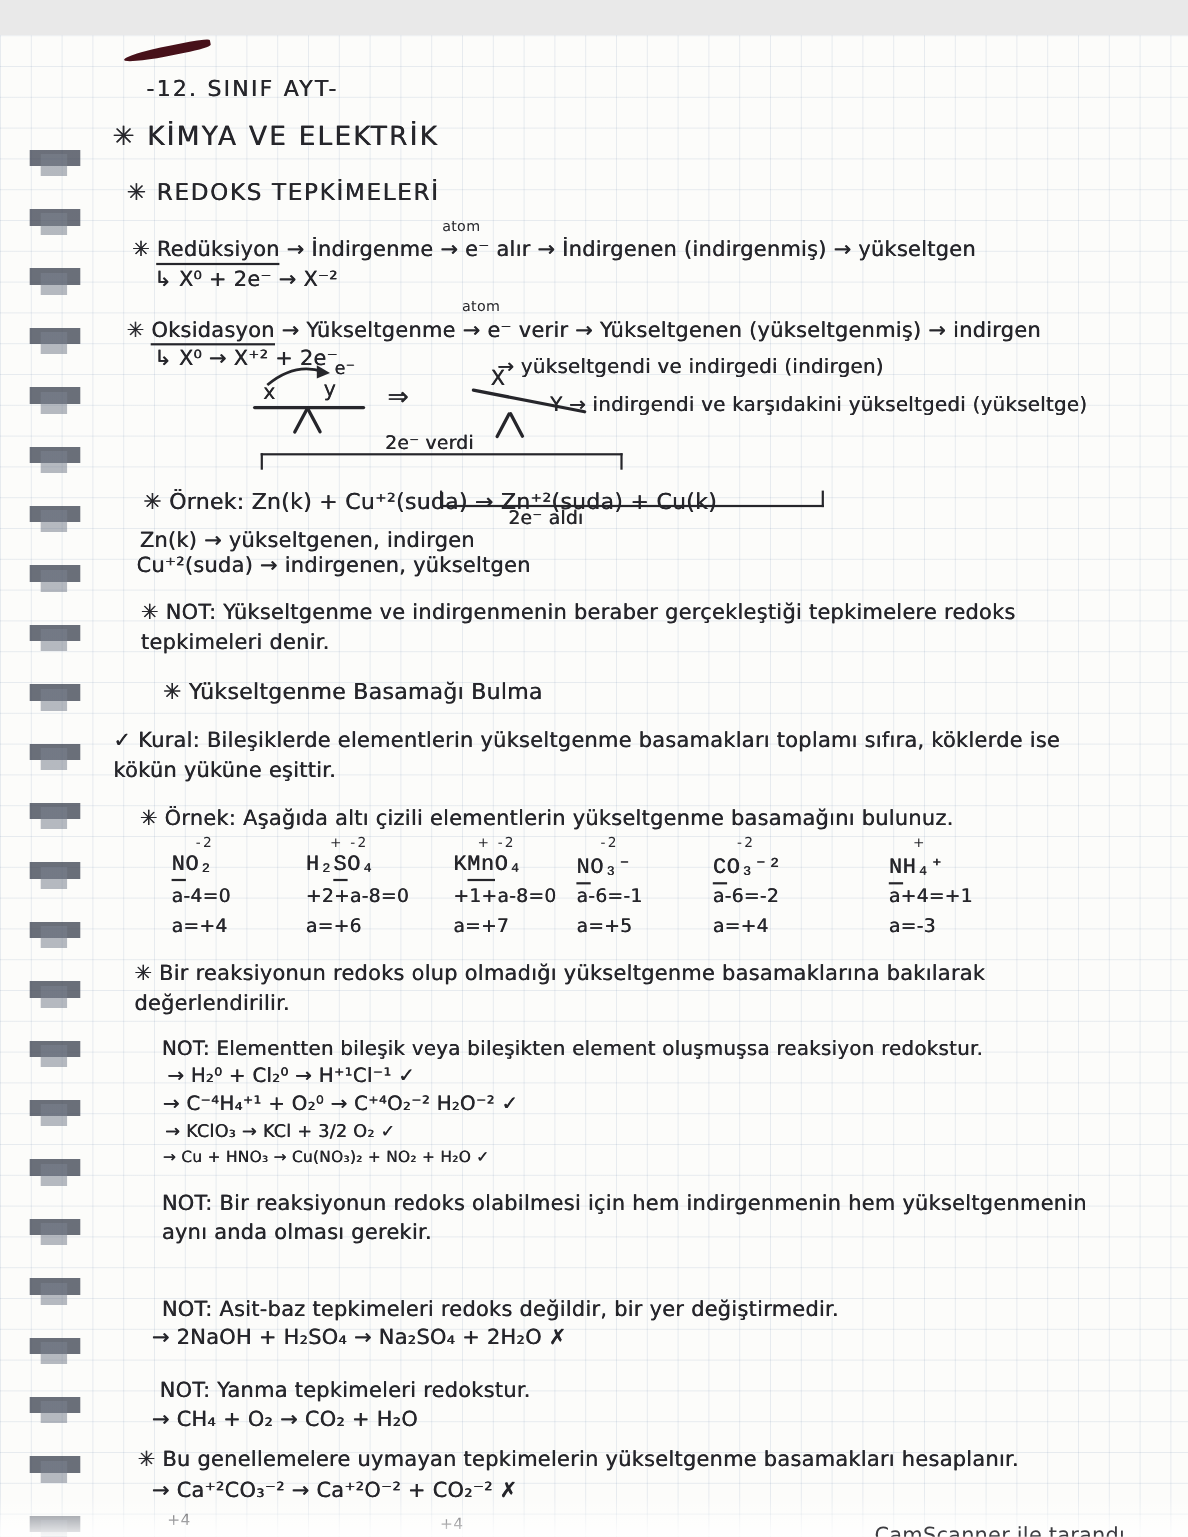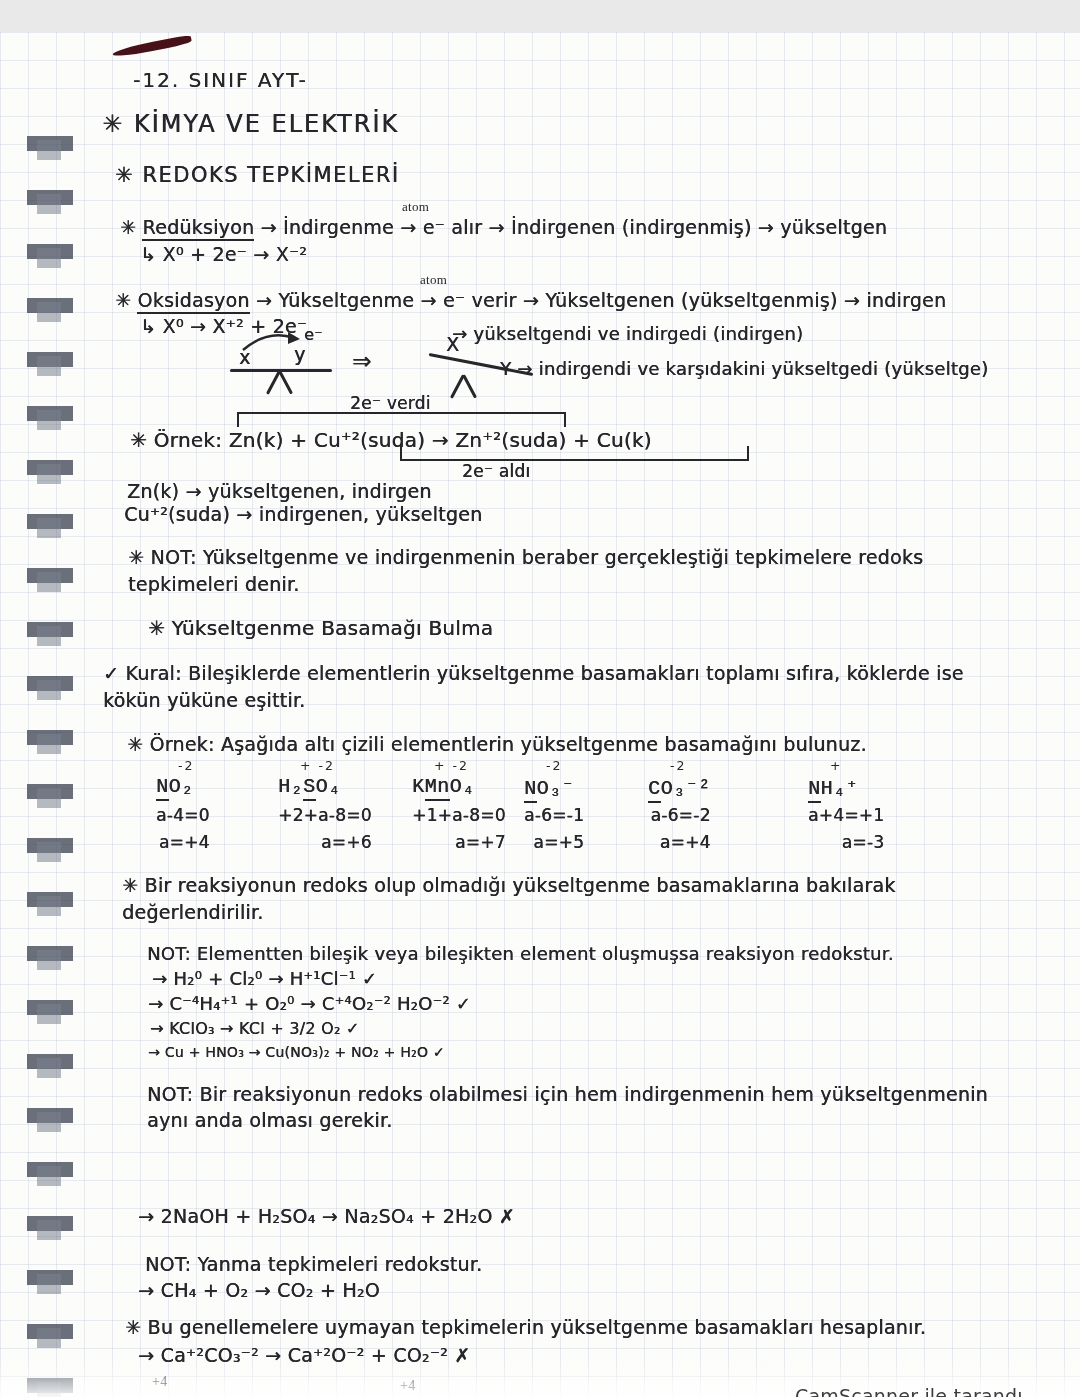--- a/index.html
+++ b/index.html
@@ -5,36 +5,36 @@
   html,body{margin:0;padding:0;}
   body{width:1080px;height:1397px;background:#e9e9e9;font-family:"DejaVu Sans",sans-serif;}
   .page{position:relative;width:1080px;height:1397px;background:#fcfcfa;overflow:hidden;margin-top:32px;}
   .grid{position:absolute;inset:0;
     background-image:
       linear-gradient(to right, rgba(120,145,180,0.16) 1px, transparent 1px),
       linear-gradient(to bottom, rgba(120,145,180,0.16) 1px, transparent 1px);
     background-size:28px 28px;}
   .hw{position:absolute;white-space:nowrap;color:#26262b;font-size:19px;letter-spacing:0.25px;
       text-shadow:0.4px 0 0 #26262b;}
-  .sm{font-size:13px;text-shadow:none;font-family:Liberation Serif, serif;}
+  .sm{font-size:13px;text-shadow:none;}
   .u-word{border-bottom:2px solid #26262b;padding-bottom:1px;}
   .stroke{position:absolute;background:#26262b;height:2.5px;border-radius:2px;}
   .leg{position:absolute;width:2.5px;height:26px;background:#26262b;transform-origin:top center;border-radius:2px;}
   .bracket-top{position:absolute;border-top:2.5px solid #26262b;border-left:2.5px solid #26262b;border-right:2.5px solid #26262b;height:13px;}
   .bracket-bottom{position:absolute;border-bottom:2.5px solid #26262b;border-left:2.5px solid #26262b;border-right:2.5px solid #26262b;height:13px;}
   .spiral{position:absolute;left:27px;top:104px;width:46px;height:1264px;filter:blur(0.5px);opacity:0.85;
     background:repeating-linear-gradient(to bottom, rgba(62,68,82,0.9) 0 15px, transparent 15px 54px);}
   .spiral::after{content:"";position:absolute;left:10px;top:4px;width:24px;height:100%;
     background:repeating-linear-gradient(to bottom, rgba(100,108,125,0.55) 0 20px, transparent 20px 54px);}
   .swoosh{position:absolute;left:112px;top:10px;width:80px;height:9px;background:#47111a;
     border-radius:70% 30% 40% 60%;transform:rotate(-11deg);}
   .col{position:absolute;}
   .col .above{font-size:12.5px;height:17px;padding-left:22px;color:#26262b;text-shadow:none;letter-spacing:2px;}
   .col .formula{font-size:20px;height:30px;letter-spacing:0.5px;font-family:Liberation Mono, monospace;}
-  .col .eq{font-size:17px;height:27px;text-align:right;}
+  .col .eq{font-size:17px;height:27px;}
   .u-el{border-bottom:2px solid #26262b;padding-bottom:1px;}
   .fade{position:absolute;left:0;top:1328px;width:100%;height:69px;
     background:linear-gradient(to bottom, rgba(255,255,255,0), #ffffff 60%);}
   .watermark{position:absolute;left:795px;top:1353px;font-size:19px;color:#3c3c40;letter-spacing:0.2px;}
   svg.arrow{position:absolute;}
 </style>
 </head>
 <body>
 
 <div class="page">
@@ -67,21 +67,21 @@
   <div class="leg" style="left:278px;top:339px;transform:rotate(-28deg)"></div>
   <div class="hw" style="left:352px;top:316px;font-size:23px">⇒</div>
   <div class="hw" style="left:446px;top:301px">X</div>
   <div class="stroke" style="left:428px;top:331px;width:106px;transform:rotate(11deg)"></div>
   <div class="leg" style="left:462px;top:343px;transform:rotate(28deg)"></div>
   <div class="leg" style="left:462px;top:343px;transform:rotate(-28deg)"></div>
   <div class="hw" style="left:500px;top:326px;font-size:18px">Y → indirgendi ve karşıdakini yükseltgedi (yükseltge)</div>
 
   <div class="hw" style="left:350px;top:361px;font-size:17px">2e⁻ verdi</div>
   <div class="bracket-top" style="left:237px;top:380px;width:325px"></div>
-  <div class="hw" style="left:130px;top:396px;font-size:20px">✳ Örnek: Zn(k) + Cu⁺²(suda) → Zn⁺²(suda) + Cu(k)</div>
+  <div class="hw" style="left:130px;top:412px;font-size:20px">✳ Örnek: Zn(k) + Cu⁺²(suda) → Zn⁺²(suda) + Cu(k)</div>
   <div class="bracket-bottom" style="left:400px;top:414px;width:345px"></div>
   <div class="hw" style="left:462px;top:429px;font-size:17px">2e⁻ aldı</div>
   <div class="hw" style="left:127px;top:448px">Zn(k) → yükseltgenen, indirgen</div>
   <div class="hw" style="left:124px;top:471px">Cu⁺²(suda) → indirgenen, yükseltgen</div>
 
   <div class="hw" style="left:128px;top:514px">✳ NOT: Yükseltgenme ve indirgenmenin beraber gerçekleştiği tepkimelere redoks</div>
   <div class="hw" style="left:128px;top:541px">tepkimeleri denir.</div>
 
   <div class="hw" style="left:148px;top:584px;font-size:20px">✳ Yükseltgenme Basamağı Bulma</div>
   <div class="hw" style="left:103px;top:630px">✓ Kural: Bileşiklerde elementlerin yükseltgenme basamakları toplamı sıfıra, köklerde ise</div>
@@ -130,20 +130,21 @@
 
   <div class="hw" style="left:147px;top:911px;font-size:18px">NOT: Elementten bileşik veya bileşikten element oluşmuşsa reaksiyon redokstur.</div>
   <div class="hw" style="left:152px;top:936px;font-size:18px">→ H₂⁰ + Cl₂⁰ → H⁺¹Cl⁻¹  ✓</div>
   <div class="hw" style="left:148px;top:961px;font-size:18px">→ C⁻⁴H₄⁺¹ + O₂⁰ → C⁺⁴O₂⁻² H₂O⁻²  ✓</div>
   <div class="hw" style="left:150px;top:987px;font-size:16px">→ KClO₃ → KCl + 3/2 O₂  ✓</div>
   <div class="hw" style="left:148px;top:1012px;font-size:14px">→ Cu + HNO₃ → Cu(NO₃)₂ + NO₂ + H₂O  ✓</div>
 
   <div class="hw" style="left:147px;top:1051px">NOT: Bir reaksiyonun redoks olabilmesi için hem indirgenmenin hem yükseltgenmenin</div>
   <div class="hw" style="left:147px;top:1077px">aynı anda olması gerekir.</div>
 
+  <div class="hw" style="left:147px;top:1147px">NOT: Asit-baz tepkimeleri redoks değildir, bir yer değiştirmedir.</div>
   <div class="hw" style="left:138px;top:1173px">→ 2NaOH + H₂SO₄ → Na₂SO₄ + 2H₂O  ✗</div>
 
   <div class="hw" style="left:145px;top:1221px">NOT: Yanma tepkimeleri redokstur.</div>
   <div class="hw" style="left:138px;top:1247px">→ CH₄ + O₂ → CO₂ + H₂O</div>
 
   <div class="hw" style="left:125px;top:1284px">✳ Bu genellemelere uymayan tepkimelerin yükseltgenme basamakları hesaplanır.</div>
   <div class="hw" style="left:138px;top:1312px">→ Ca⁺²CO₃⁻² → Ca⁺²O⁻² + CO₂⁻²  ✗</div>
   <div class="hw sm" style="left:152px;top:1342px;font-size:14px">+4</div>
   <div class="hw sm" style="left:400px;top:1346px;font-size:14px">+4</div>
 

